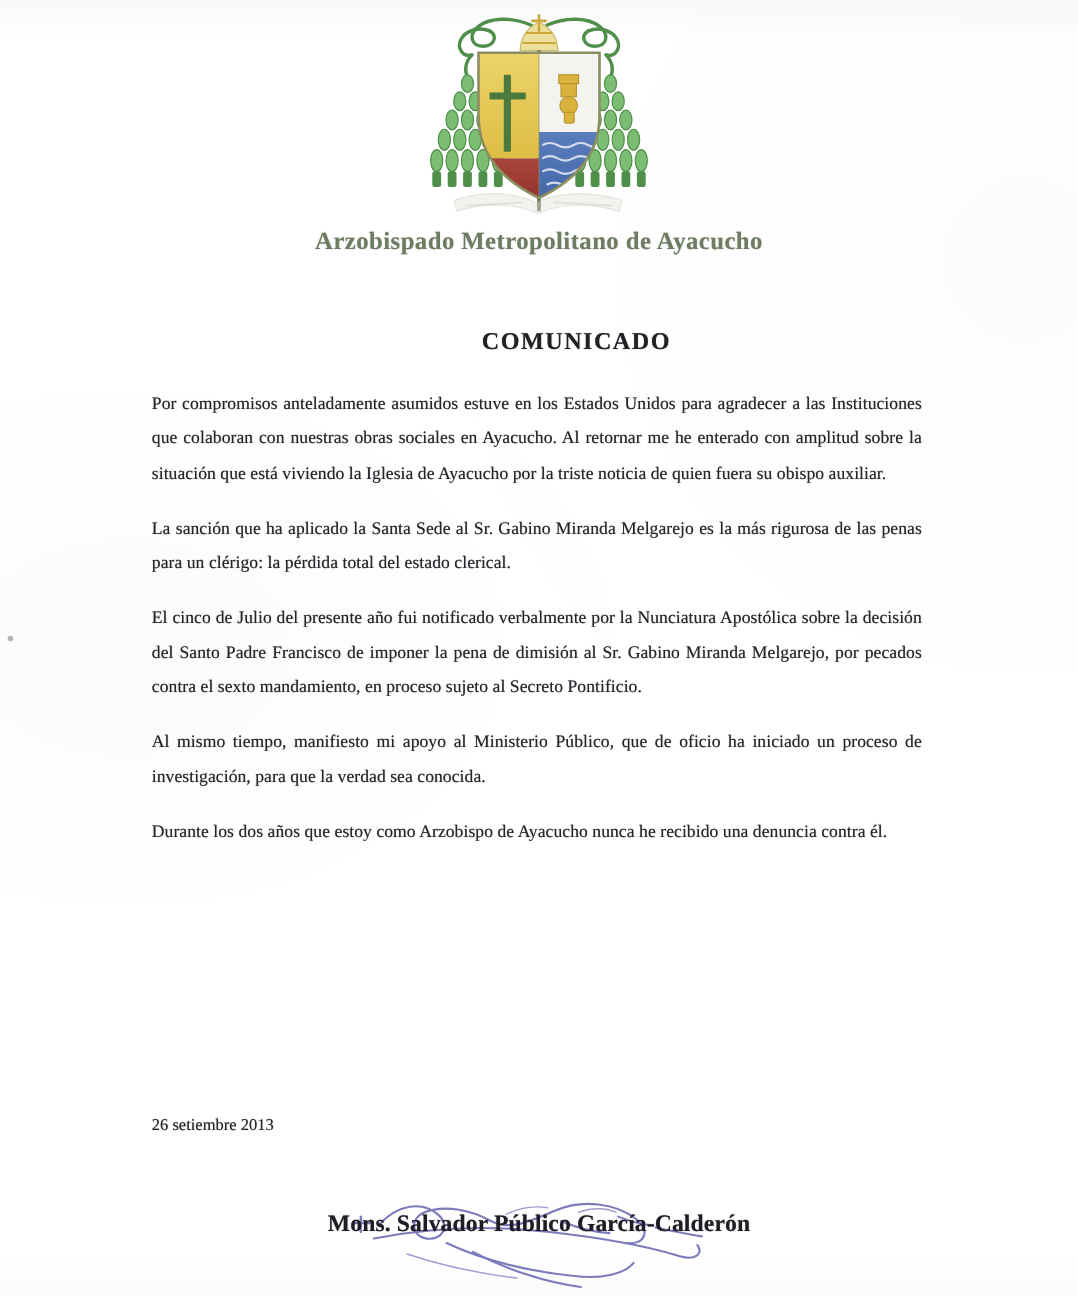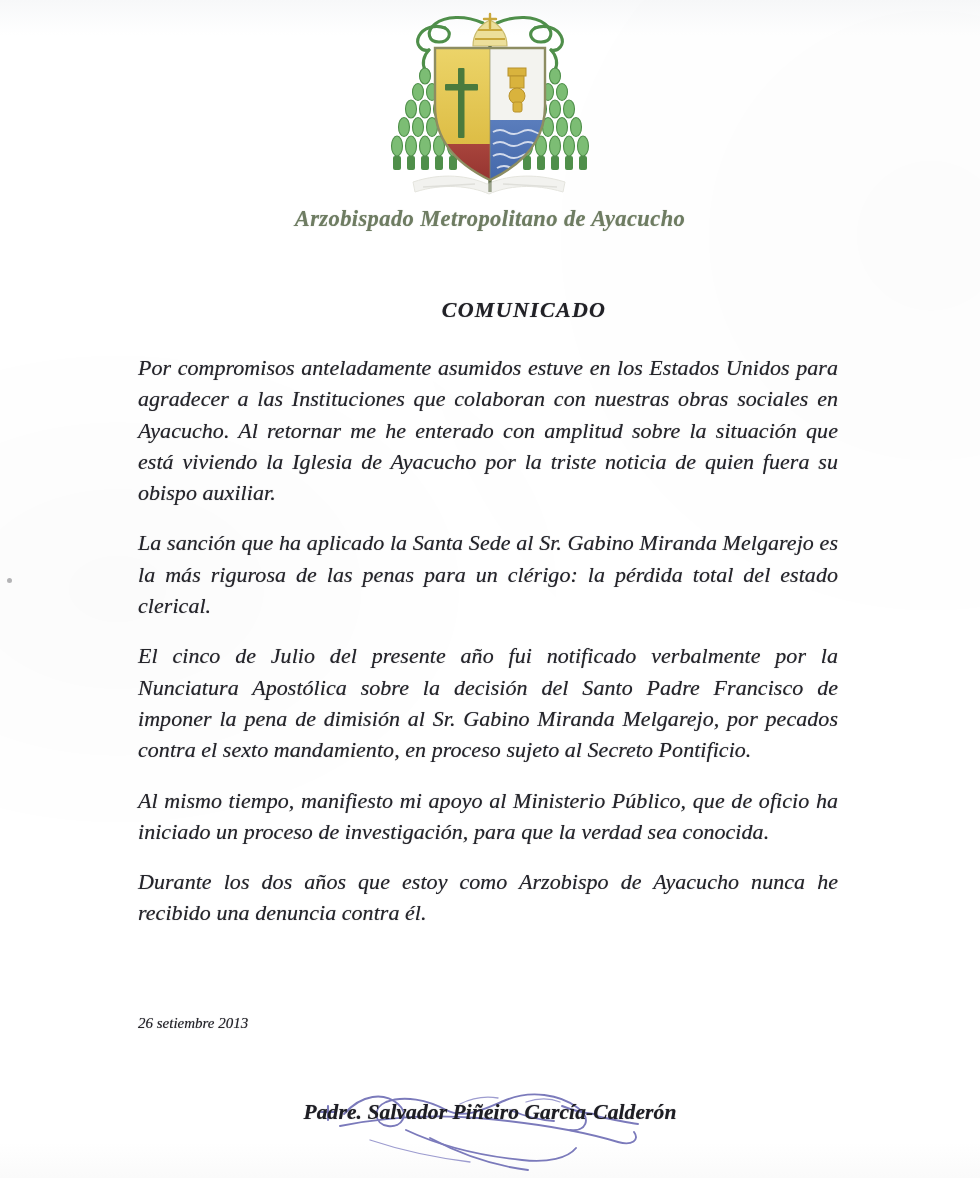--- a/index.html
+++ b/index.html
@@ -19,21 +19,20 @@
   
   .page {
     position: relative;
     width: 980px;
     height: 1178px;
     background:
       linear-gradient(180deg, #f7f8f9 0%, #ffffff 3%, #ffffff 97%, #fafafa 100%),
       #fdfdfd;
     box-sizing: border-box;
     overflow: hidden;
-    font-style: italic;
   }
   
   .scan-grain {
     position: absolute;
     inset: 0;
     pointer-events: none;
     background:
       radial-gradient(ellipse at 12% 50%, rgba(0,0,0,0.020) 0%, rgba(0,0,0,0) 40%),
       radial-gradient(ellipse at 95% 20%, rgba(0,0,0,0.015) 0%, rgba(0,0,0,0) 45%);
     opacity: .9;
@@ -91,21 +90,21 @@
   }
 
   
   .body-block {
     position: absolute;
     left: 138px;
     top: 352px;
     width: 700px;
   }
   .para {
-    font-size: 22px;
+    font-size: 16px;
     line-height: 31.3px;
     color: #24242a;
     text-align: justify;
     text-justify: inter-word;
     margin: 0 0 19px 0;
     letter-spacing: .05px;
     text-shadow: 0 0 .85px rgba(28,28,34,0.55);
   }
   .para:last-child { margin-bottom: 0; }
 
@@ -332,17 +331,17 @@
             <path d="M252 26 C262 30 272 33 284 34"></path>
             <path d="M286 36 C300 39 314 42 328 44"></path>
           </g>
           <g fill="none" stroke="#7d7cc0" stroke-width="1.3" stroke-linecap="round" opacity=".75">
             <path d="M150 24 C162 18 176 16 188 18"></path>
             <path d="M216 22 C228 18 240 18 250 22"></path>
             <path d="M60 60 C90 70 128 78 160 82"></path>
           </g>
         </svg>
       </div>
-      <div class="sig-name">Padre. Salvador Piñeiro García-Calderón</div>
+      <div class="sig-name">Mons. Salvador Público García-Calderón</div>
     </div>
   </div>
 
 </div>
 
 </body></html>

